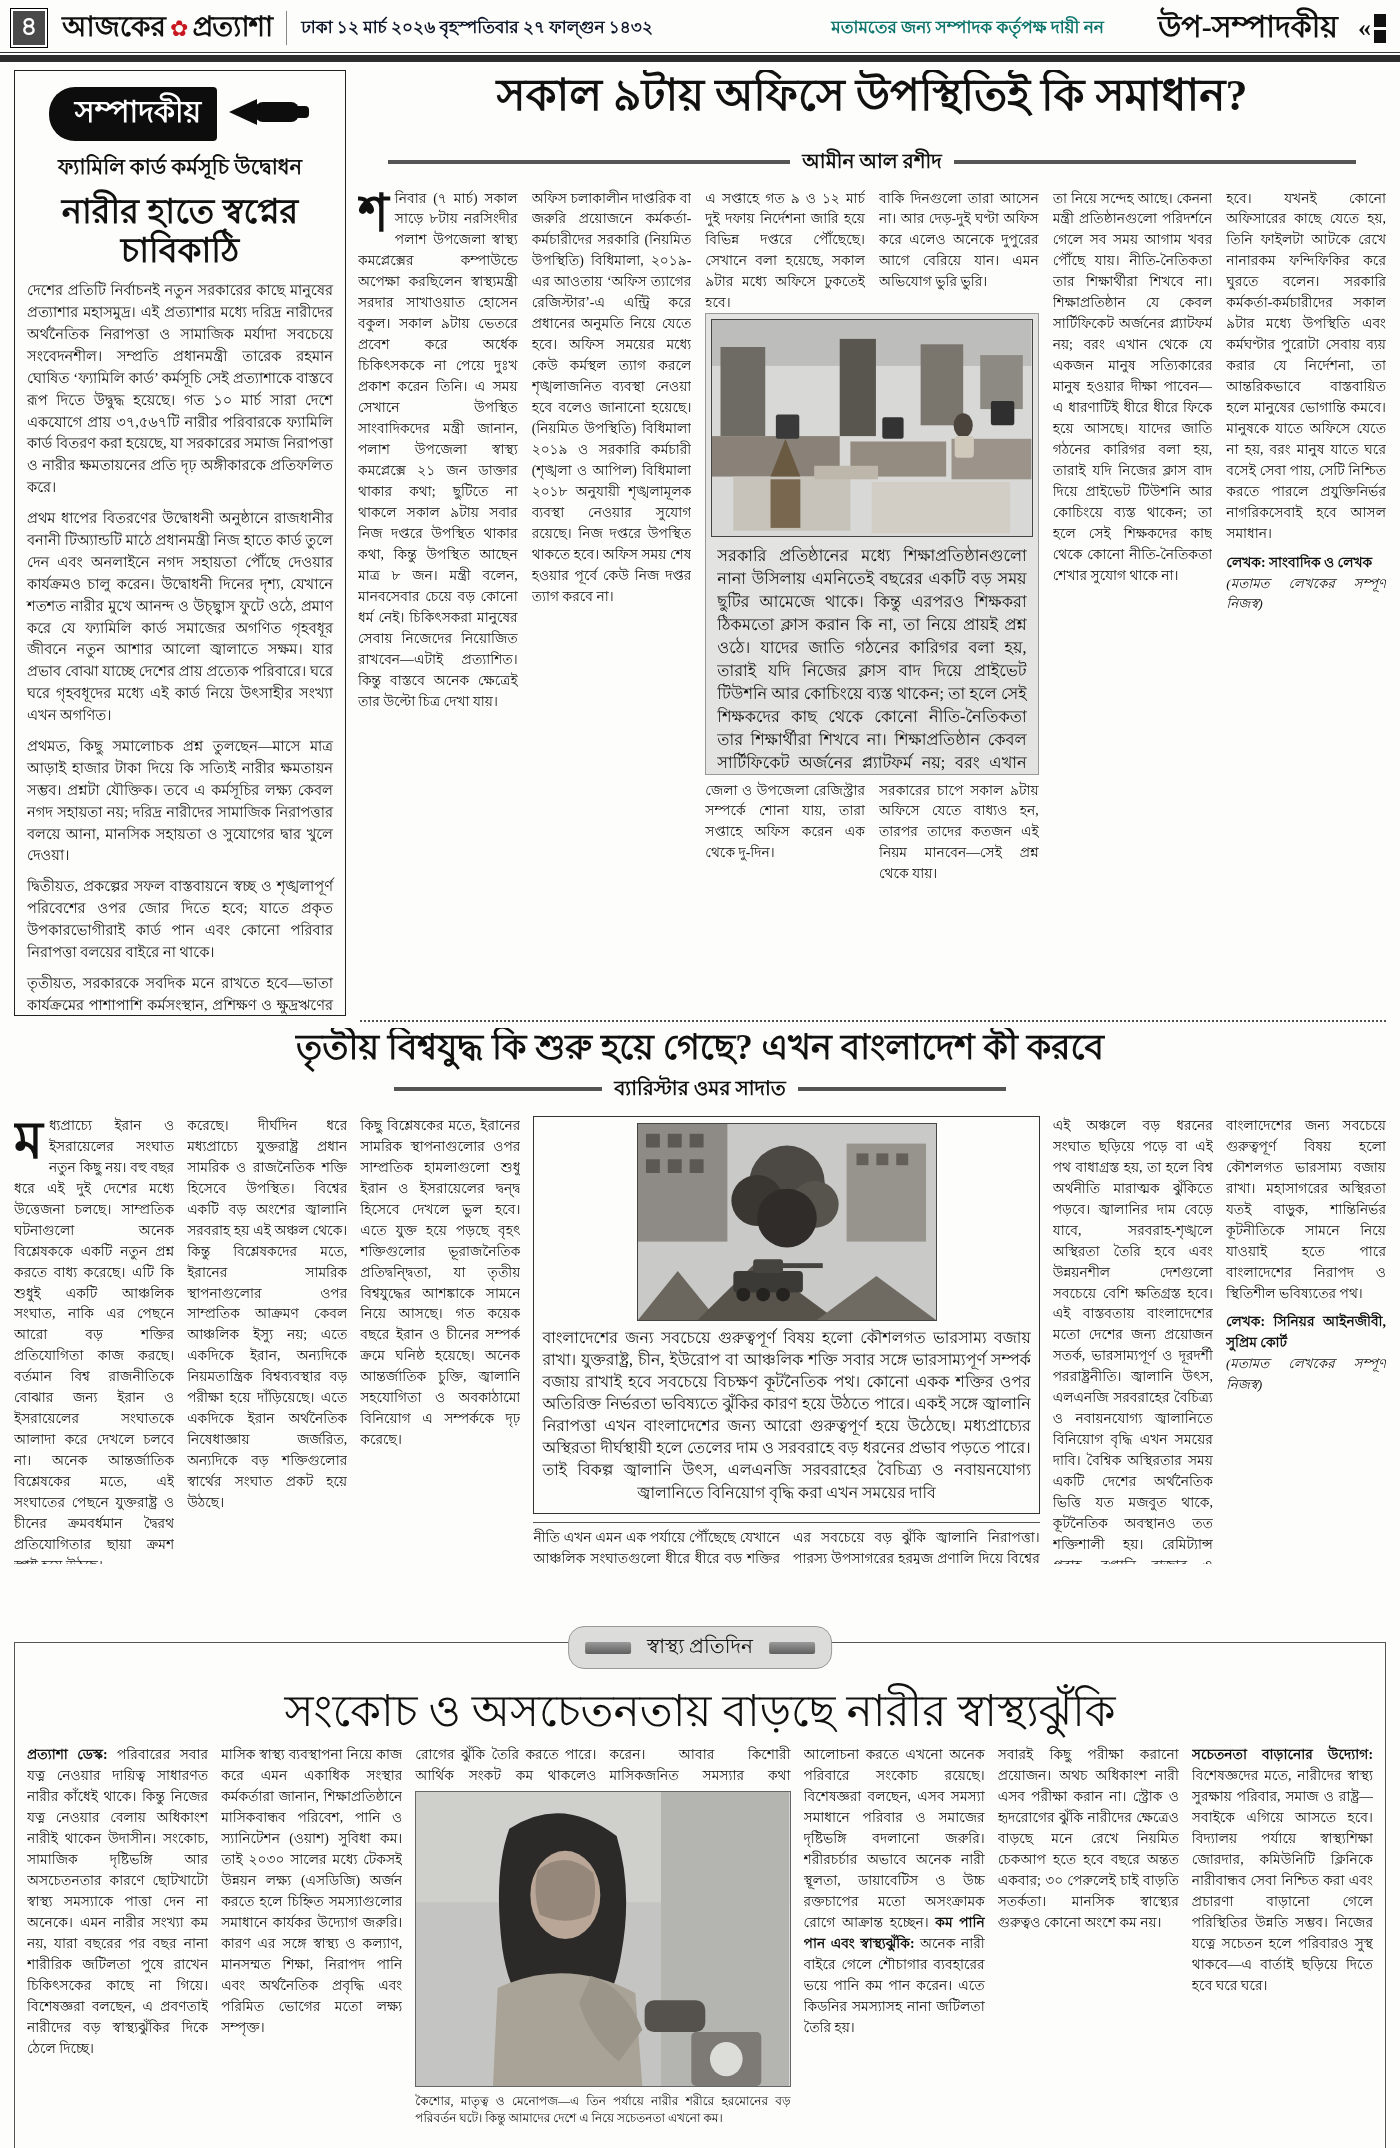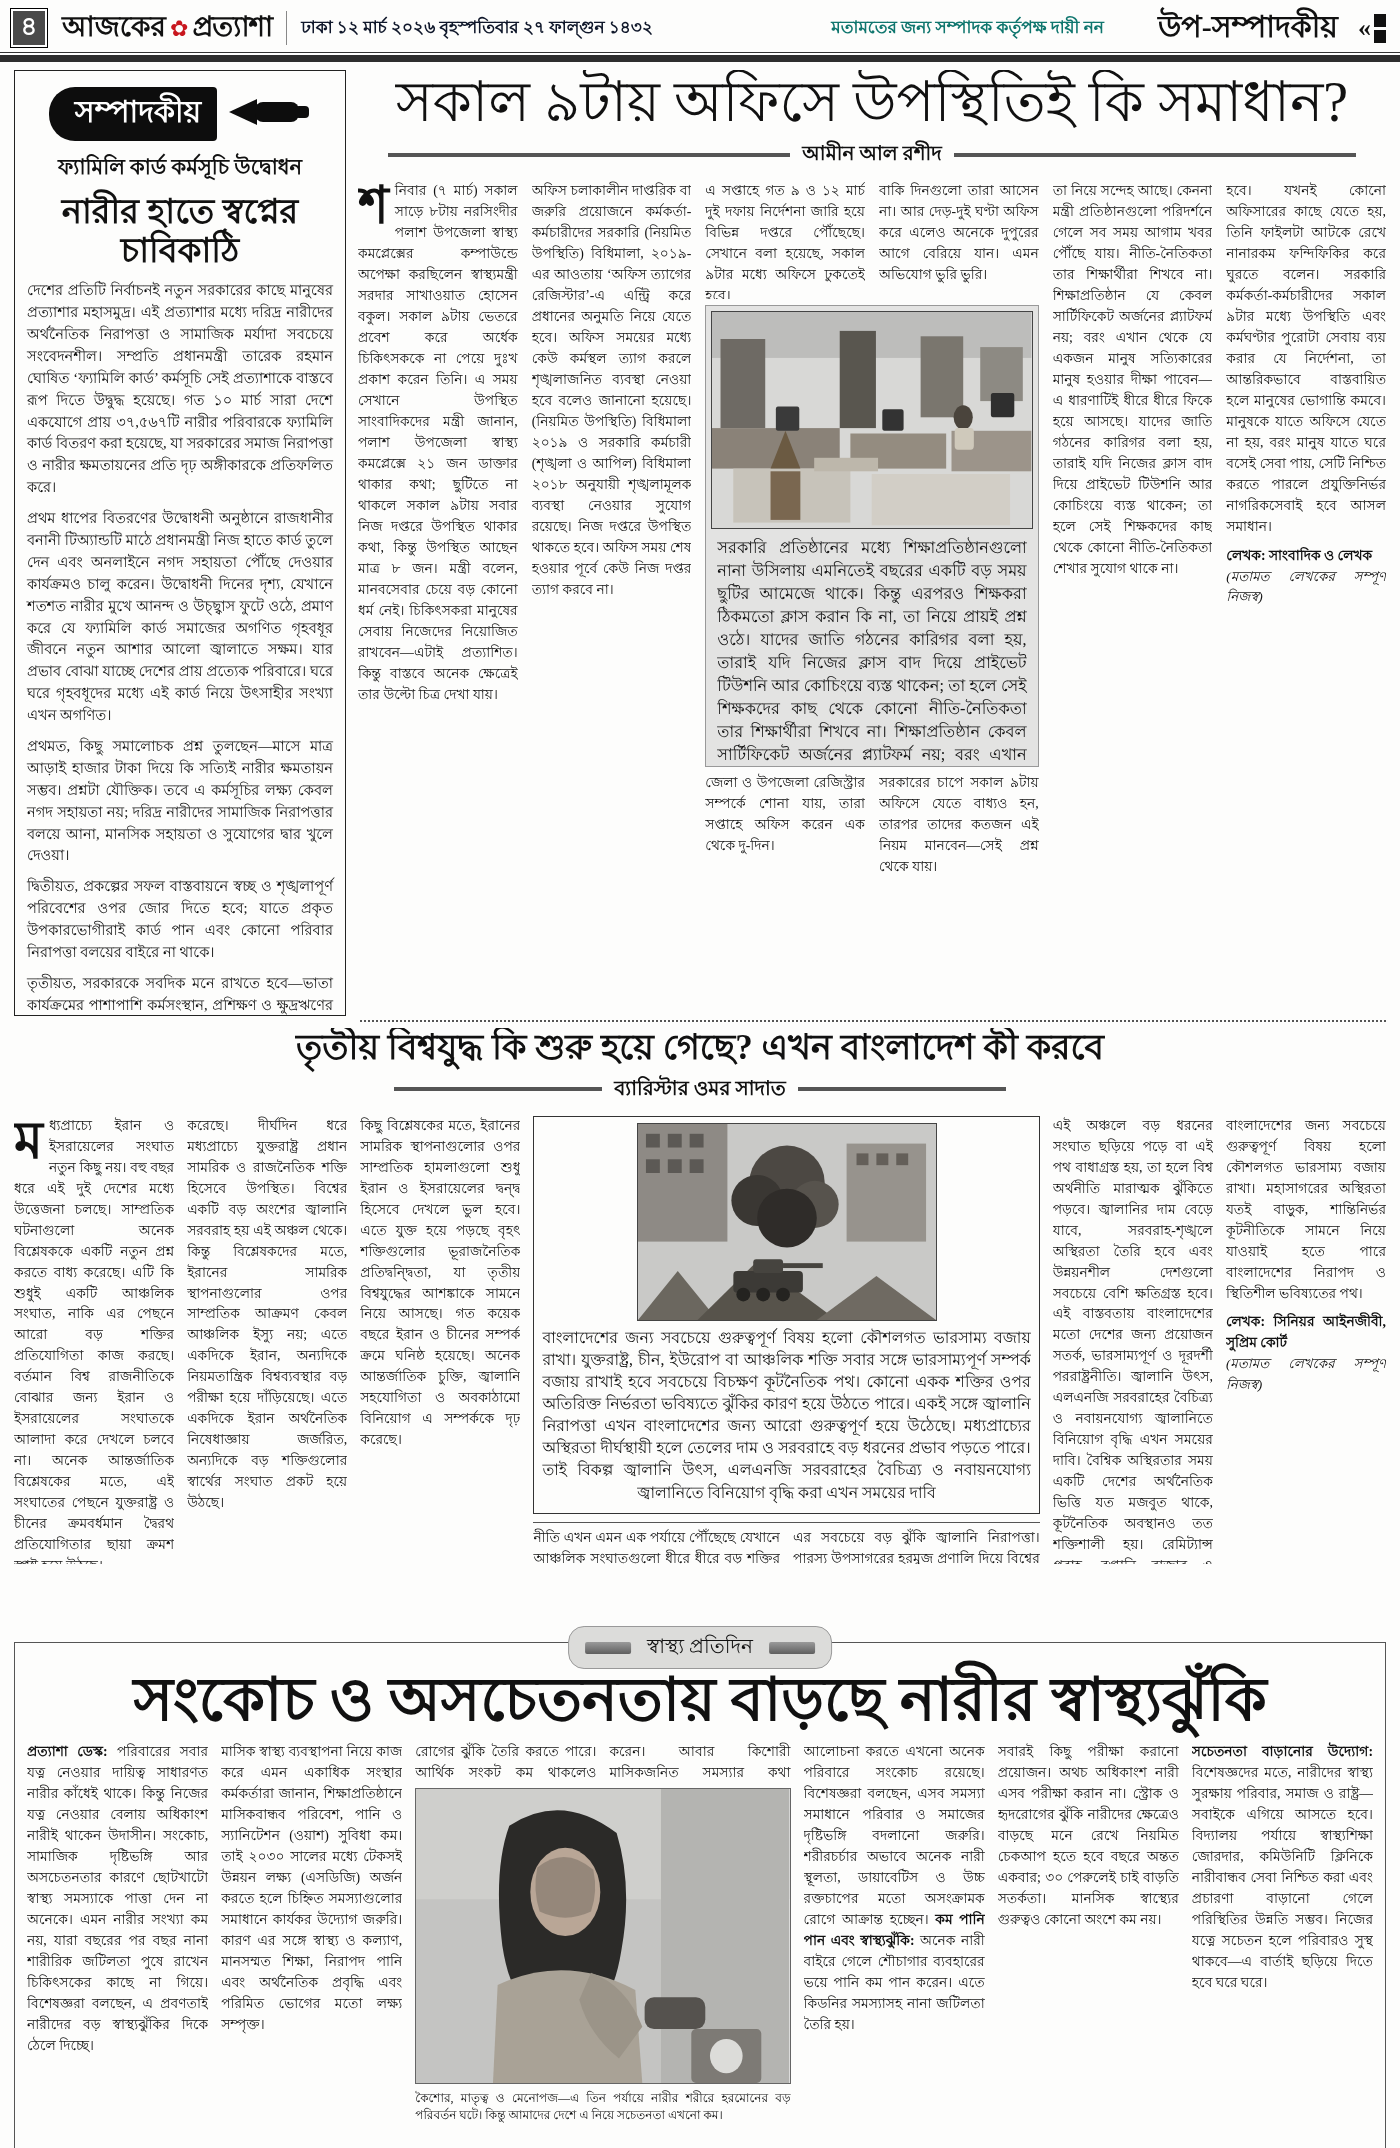--- a/index.html
+++ b/index.html
@@ -32,21 +32,21 @@
   .edit-box { width:332px; flex:0 0 332px; border:1.5px solid #222; padding:10px 12px 8px; overflow:hidden; }
   .edit-banner { display:flex; align-items:center; justify-content:center; gap:10px; margin:6px 0 10px; }
   .edit-ribbon { background:#0d0d0d; color:#fff; font-size:30px; font-weight:bold; line-height:1;
                  padding:10px 16px 14px 26px; border-radius:26px 4px 4px 26px; }
   .edit-kicker { text-align:center; font-size:21px; font-weight:bold; margin:4px 0 6px; }
   .edit-title { text-align:center; font-size:34px; font-weight:bold; line-height:1.15; margin-bottom:10px; }
   .edit-body p { font-size:14.6px; line-height:1.5; text-align:justify; margin-bottom:9px; }
 
   
   .art1 { flex:1; display:flex; flex-direction:column; overflow:hidden; }
-  .art1-title { text-align:center; font-size:56px; font-weight:normal; line-height:1.08; margin:2px 0 4px; }
+  .art1-title { text-align:center; font-size:44px; font-weight:bold; line-height:1.08; margin:2px 0 24px; }
   .byline-row { display:flex; align-items:center; gap:12px; margin:2px 30px 10px; }
   .byline-row .rule { flex:1; height:4px; background:#555; }
   .byline { font-size:20px; font-weight:bold; white-space:nowrap; }
   .art1-grid { display:grid; grid-template-columns:repeat(6,1fr); grid-template-rows:118px 462px 1fr;
                column-gap:14px; row-gap:6px; flex:1; overflow:hidden; }
   .col { font-size:13.8px; line-height:1.52; text-align:justify; overflow:hidden; }
   .span3 { grid-row:1/4; }
   .dropcap { float:left; font-size:52px; line-height:0.82; font-weight:bold; padding:4px 6px 0 0; }
   .fig { border:1px solid #999; background:#e3e3e2; padding:5px; display:flex; flex-direction:column; overflow:hidden; }
   .fig .photo { border:1px solid #444; flex:0 0 auto; }
@@ -70,21 +70,21 @@
   .underfig { grid-column:4/7; grid-row:2; display:flex; gap:13px; border-top:1px solid #555; padding-top:5px; }
   .underfig .col { flex:1; }
 
   
   .health-wrap { margin:26px 14px 0; position:relative; border:1.5px solid #555; padding:26px 12px 10px; height:528px; }
   .health-pill { position:absolute; top:-17px; left:50%; transform:translateX(-50%);
                  background:#dcdcda; border:1px solid #999; border-radius:16px; padding:4px 16px;
                  display:flex; align-items:center; gap:16px; }
   .health-pill .tab { width:46px; height:12px; background:linear-gradient(#9a9a9a,#5f5f5f); border-radius:2px; }
   .health-pill .lbl { font-size:20px; font-weight:normal; }
-  .health-title { text-align:center; font-size:60px; font-weight:bold; line-height:1.05; margin:0 0 10px; }
+  .health-title { text-align:center; font-size:44px; font-weight:normal; line-height:1.05; margin:20px 0 10px; }
   .health-grid { display:grid; grid-template-columns:repeat(7,1fr); grid-template-rows:40px 296px 1fr;
                  column-gap:13px; row-gap:6px; height:408px; overflow:hidden; }
   .hspan3 { grid-row:1/4; }
   .fig3 { grid-column:3/5; grid-row:2; border:1px solid #666; }
   .fig3 svg { display:block; width:100%; height:100%; }
   .h-cap { grid-column:3/5; grid-row:3; font-size:12px; line-height:1.4; text-align:justify; overflow:hidden; }
   b.runin { font-weight:bold; }
 </style>
 </head>
 <body>

